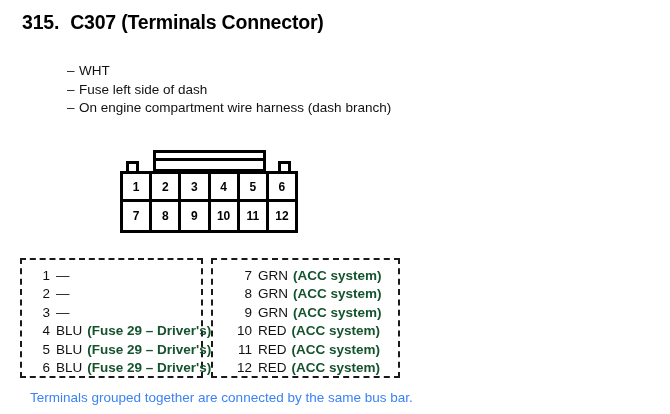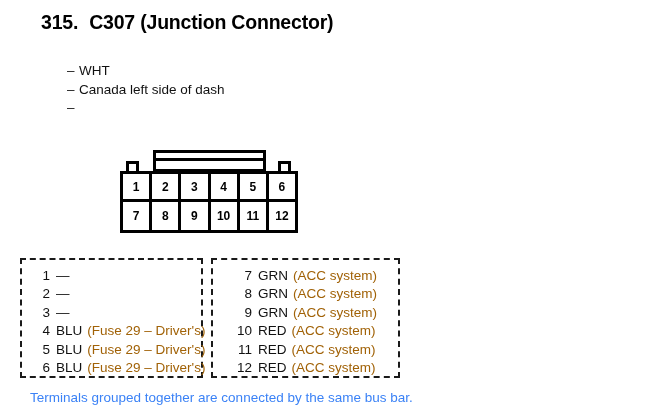--- a/index.html
+++ b/index.html
@@ -26,21 +26,21 @@
   }
   .title-line {
     font-size: 19.5px;
     font-weight: bold;
     line-height: 25px;
     letter-spacing: -0.2px;
     white-space: nowrap;
     color: #000000;
   }
   .title-line-1 { display: flex; }
-  #title-number { margin-right: 11px; margin-left: 19px; }
+  #title-number { margin-right: 11px; }
   .title-line-2 { padding-left: 40px; }
 
   
   #notes-list {
     position: absolute;
     left: 67px;
     top: 62px;
     width: 560px;
   }
   .note-row {
@@ -161,21 +161,22 @@
     flex: 0 0 26px;
     text-align: right;
     margin-right: 6px;
   }
   #legend-left .legend-pin  { width: 20px; flex: 0 0 20px; margin-left: 8px; }
   #legend-right .legend-pin { width: 26px; flex: 0 0 26px; margin-left: 13px; }
   .legend-color {
     margin-right: 5px;
   }
   .legend-circuit {
-    color: #a16207;
+    color: #14532d;
+    font-weight: bold;
   }
   .legend-dashmark {
     color: #111111;
   }
 
   
   #footer-note {
     position: absolute;
     left: 30px;
     top: 389px;
@@ -184,35 +185,36 @@
     color: #3b82f6;
     white-space: nowrap;
   }
 </style>
 </head>
 <body>
 
 <div id="title-block">
   <div class="title-line title-line-1">
     <span id="title-number">315.</span>
-    <span>C307 (Junction Connector)</span>
+    <span>C307 (Terminals Connector)</span>
   </div>
 </div>
 
 <div id="notes-list">
   <div class="note-row">
     <span class="note-dash">–</span>
     <span>WHT</span>
   </div>
   <div class="note-row">
     <span class="note-dash">–</span>
-    <span>Canada left side of dash</span>
+    <span>Fuse left side of dash</span>
   </div>
   <div class="note-row">
     <span class="note-dash">–</span>
+    <span>On engine compartment wire harness (dash branch)</span>
   </div>
 </div>
 
 <div id="connector-diagram">
   <div id="connector-tab"></div>
   <div id="connector-tab-inner"></div>
   <div class="connector-notch" id="connector-notch-left"></div>
   <div class="connector-notch" id="connector-notch-right"></div>
 
   <div id="connector-body">

